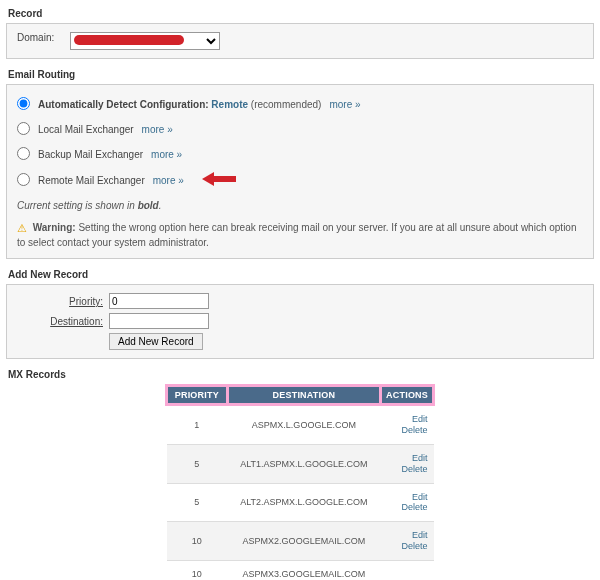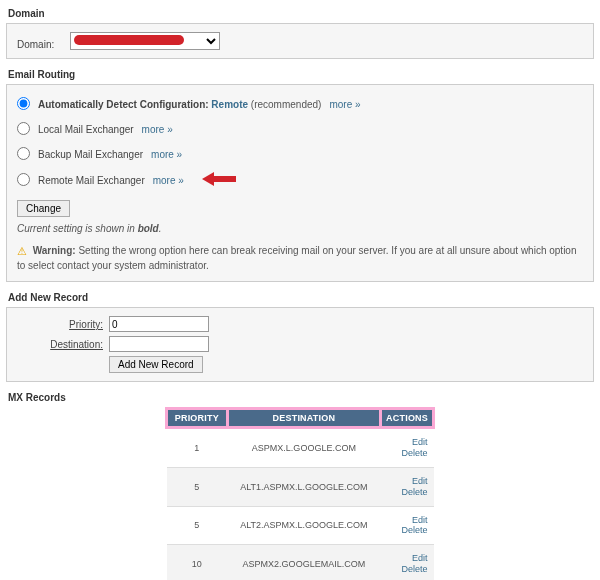--- a/index.html
+++ b/index.html
@@ -19,21 +19,21 @@
     font-size: 10px;
   }
   .panel {
     border: 1px solid #ccc;
     background: #f6f6f6;
     padding: 8px 10px;
     margin-bottom: 10px;
   }
   .domain-row {
     display: flex;
-    align-items: flex-end;
+    align-items: flex-start;
     gap: 16px;
   }
   .domain-row label {
     font-size: 10px;
   }
   .select-wrap {
     position: relative;
     display: inline-block;
   }
   select.domain-select {
@@ -180,21 +180,21 @@
     text-align: right;
   }
   .mx-wrap {
     text-align: center;
     margin-top: 4px;
   }
 </style>
 </head>
 <body>
 
-<div class="section-label">Domain</div>
+<div class="section-label">Record</div>
 <div class="panel">
   <div class="domain-row">
     <label>Domain:</label>
     <span class="select-wrap">
       <select class="domain-select"><option>&nbsp;</option></select>
       <span class="redact"></span>
     </span>
   </div>
 </div>
 
@@ -226,23 +226,20 @@
   <div class="radio-row">
     <input type="radio" name="er" style="">
     <span class="radio-label">Remote Mail Exchanger</span>
     <a class="more-link">more »</a>
     <span class="arrow">
       <span class="head"></span>
         <span class="shaft"></span>
     </span>
   </div>
 
-  <div style="margin:6px 0 2px 0;">
-    <button class="std">Change</button>
-  </div>
   <div class="italic-note">
     <span>Current setting is shown in </span><b>bold</b><span>.</span>
   </div>
 
   <div class="warn-row">
     <span class="warn-icon">⚠</span>
     <b>Warning:</b><span> Setting the wrong option here can break receiving mail on your server. If you are at all unsure about which option to select contact your system administrator.</span>
   </div>
 </div>
 

